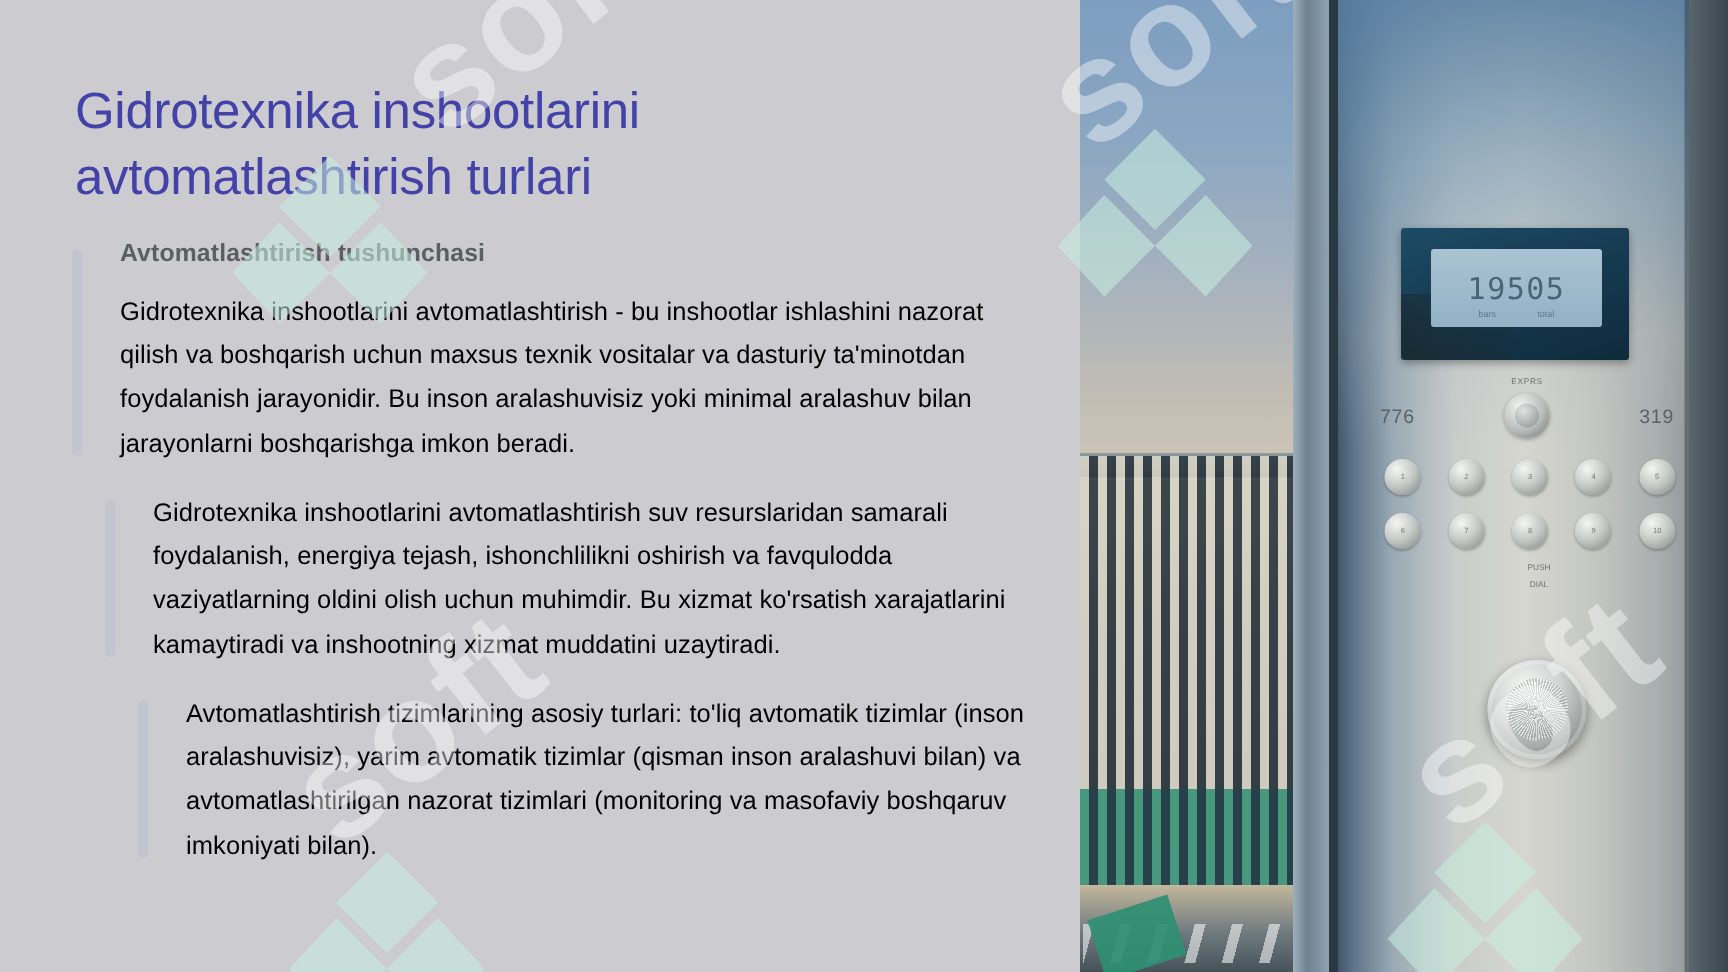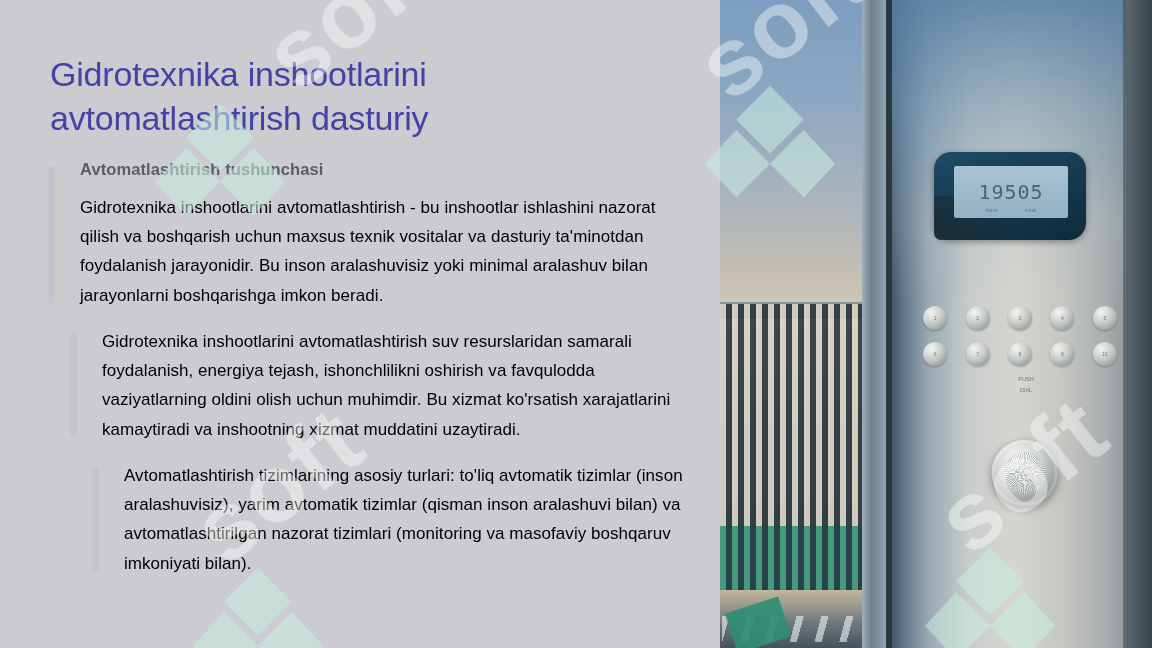--- a/index.html
+++ b/index.html
@@ -198,21 +198,21 @@
       rgba(110,148,178,.55) 35%,
       rgba(170,186,194,.18) 75%,
       rgba(200,200,196,0) 100%);
   }
 
   
   .lcd-frame {
     position:absolute;
     left:42px; top:152px;
     width:152px; height:88px;
-    border-radius:17px;
+    border-radius:2px;
     background:linear-gradient(160deg,#1d4b66,#14374c 60%,#0f2b3c);
     box-shadow:0 2px 6px rgba(0,0,0,.35);
   }
   .lcd-screen {
     position:absolute;
     left:20px; top:14px; right:18px; bottom:22px;
     background:linear-gradient(180deg,#a9c3d2,#93b2c5);
     border-radius:2px;
     display:flex; align-items:center; justify-content:center;
   }
@@ -365,21 +365,21 @@
 </style>
 </head>
 <body>
 
 <div class="slide">
 
   <div class="content-pane">
 
     <div class="slide-title">
       <div>Gidrotexnika inshootlarini</div>
-      <div>avtomatlashtirish dasturiy</div>
+      <div>avtomatlashtirish turlari</div>
     </div>
 
     <div class="sections">
 
       <div class="section lvl0">
         <div class="accent-bar"></div>
         <div class="section-heading">Avtomatlashtirish tushunchasi</div>
         <div class="section-body">Gidrotexnika inshootlarini avtomatlashtirish - bu inshootlar ishlashini nazorat qilish va boshqarish uchun maxsus texnik vositalar va dasturiy ta'minotdan foydalanish jarayonidir. Bu inson aralashuvisiz yoki minimal aralashuv bilan jarayonlarni boshqarishga imkon beradi.</div>
       </div>
 
@@ -416,20 +416,28 @@
         <div class="lcd-shadow"></div>
         <div class="lcd-screen">
           <div class="lcd-value">19505</div>
           <div class="lcd-sub">
             <span>bars</span>
             <span>total</span>
           </div>
         </div>
       </div>
 
+      <div class="row-labels">
+        <span>776</span>
+        <div class="knob">
+          <div class="knob-text">EXPRS</div>
+          <div class="knob-cap"></div>
+        </div>
+        <span>319</span>
+      </div>
 
       <div class="btn-grid">
         <div class="pbtn">
             <span>1</span>
           </div>
         <div class="pbtn">
             <span>2</span>
           </div>
         <div class="pbtn">
             <span>3</span>

